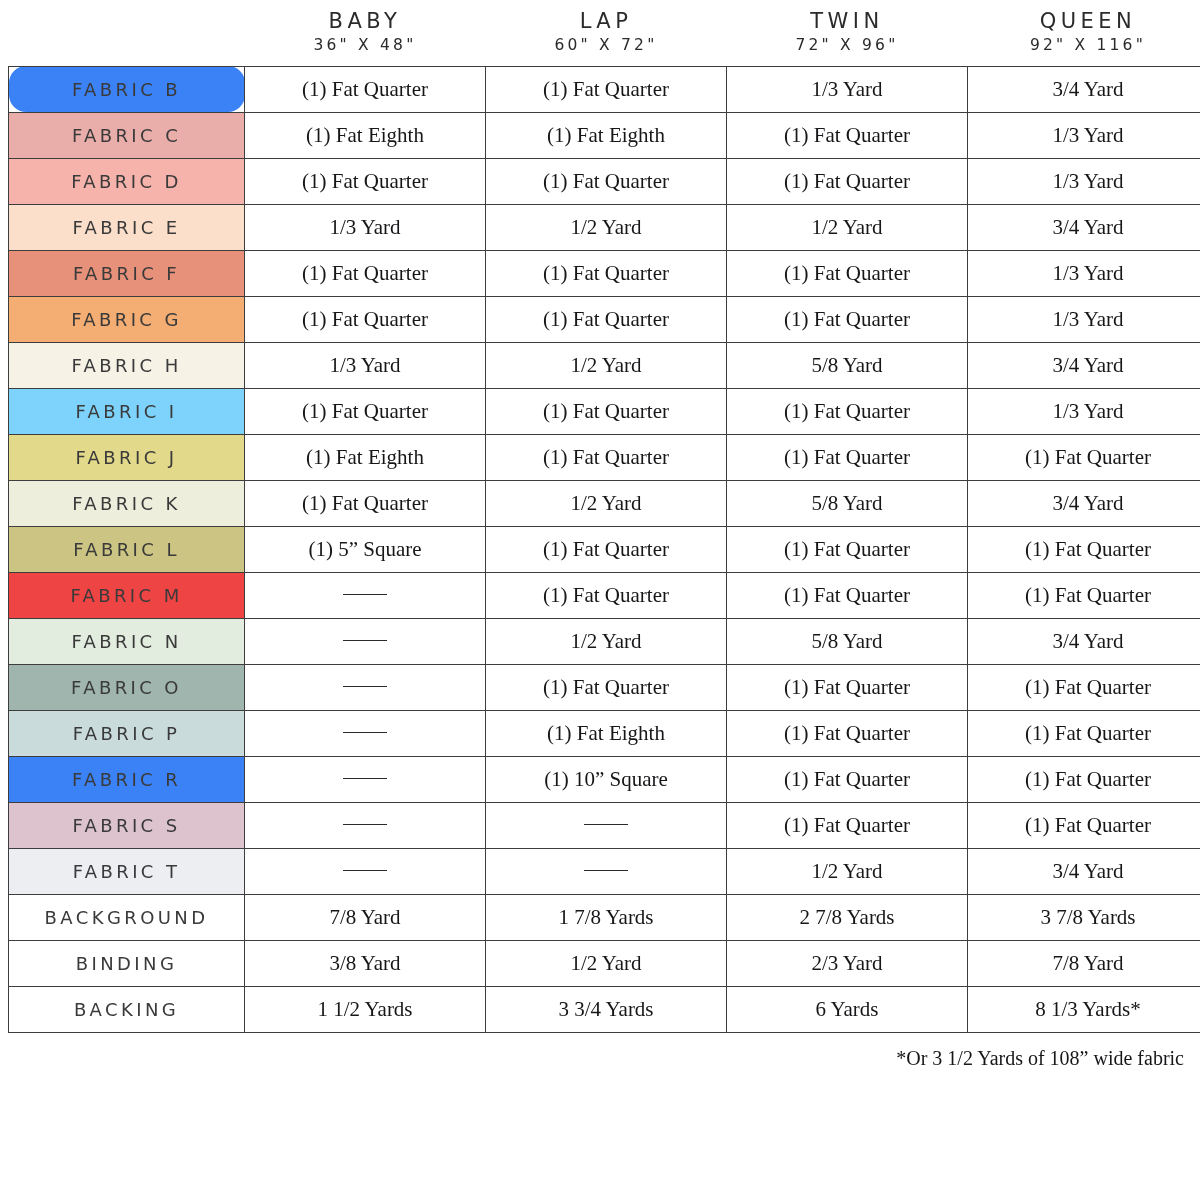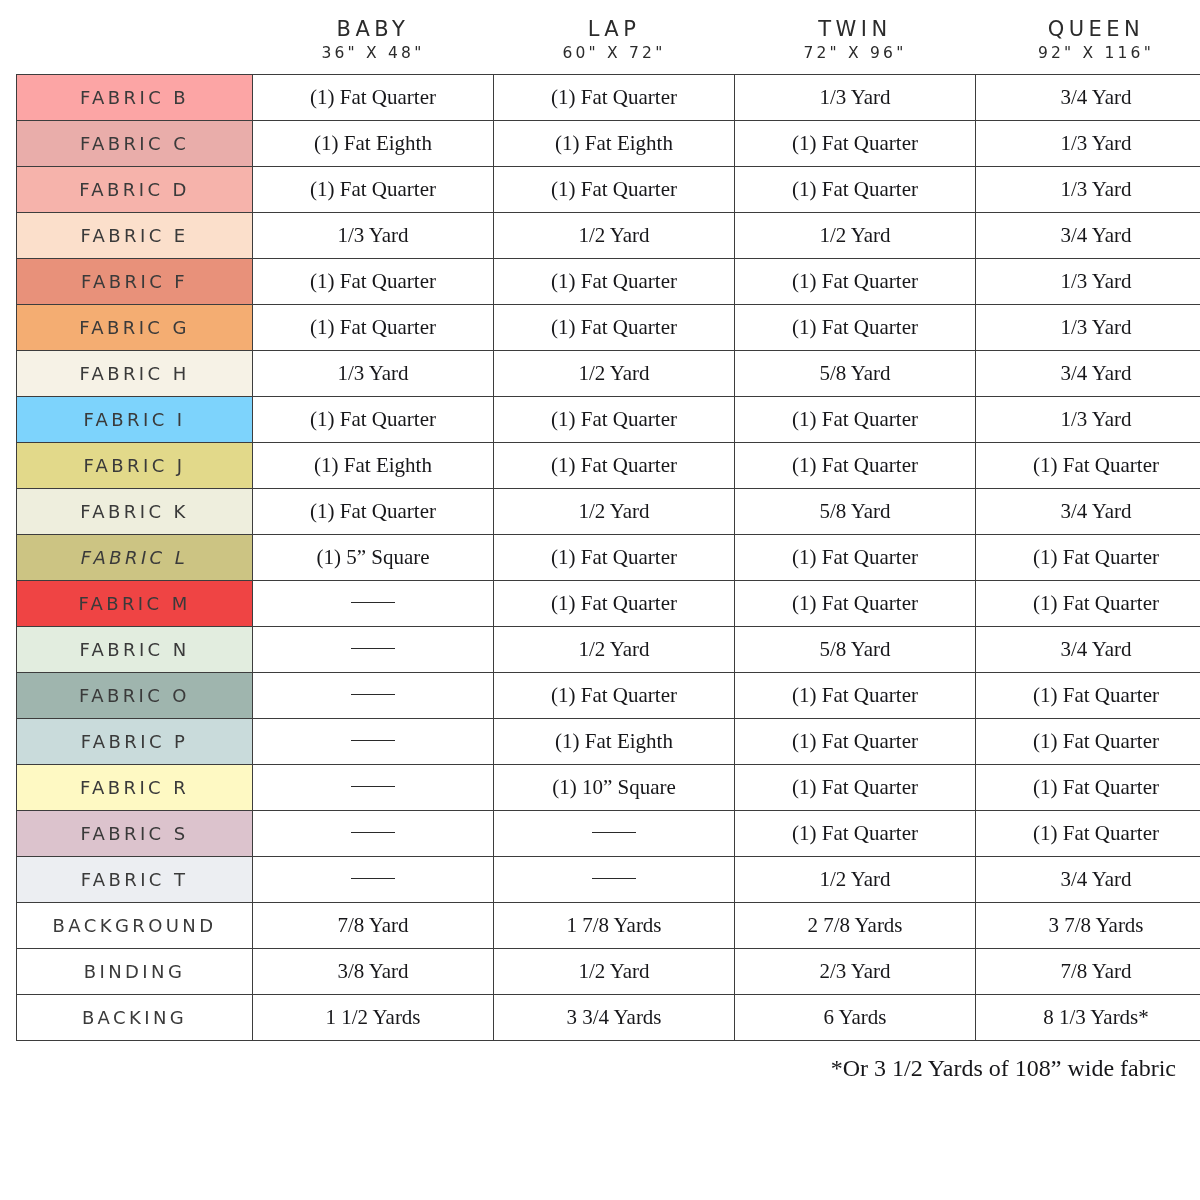--- a/index.html
+++ b/index.html
@@ -11,21 +11,21 @@
     width: 1200px;
     height: 1200px;
     font-family: "Liberation Serif", serif;
     color: #1a1a1a;
     overflow: hidden;
   }
   .sheet {
     width: 1200px;
     height: 1200px;
     box-sizing: border-box;
-    padding: 16px;
+    padding: 8px;
     position: relative;
   }
   table.req {
     border-collapse: collapse;
     width: 1200px;
     table-layout: fixed;
   }
   table.req col.label { width: 236px; }
   table.req col.size { width: 241px; }
 
@@ -77,21 +77,21 @@
     display: inline-block;
     width: 44px;
     height: 0;
     border-top: 1.6px solid #2a2a2a;
     vertical-align: middle;
     position: relative;
     top: -2px;
   }
   .footnote {
     font-family: "Liberation Serif", serif;
-    font-size: 24px;
+    font-size: 20px;
     text-align: right;
     padding: 14px 8px 0 0;
     color: #17171a;
   }
 </style>
 </head>
 <body>
 
 <div class="sheet">
   <table class="req">
@@ -118,21 +118,21 @@
           <div class="hdr-dims">72" X 96"</div>
         </th>
         <th>
           <div class="hdr-name">QUEEN</div>
           <div class="hdr-dims">92" X 116"</div>
         </th>
       </tr>
     </thead>
     <tbody id="table-body">
         <tr>
-          <td class="fabric-label" style="background: #fca5a5;">FABRIC B</td>
+          <td class="fabric-label" style="background: #3b82f6; border-radius: 17px;">FABRIC B</td>
           <td class="value">(1) Fat Quarter</td>
           <td class="value">(1) Fat Quarter</td>
           <td class="value">1/3 Yard</td>
           <td class="value">3/4 Yard</td>
         </tr>
         <tr>
           <td class="fabric-label" style="background: rgb(233, 173, 170);">FABRIC C</td>
           <td class="value">(1) Fat Eighth</td>
           <td class="value">(1) Fat Eighth</td>
           <td class="value">(1) Fat Quarter</td>
@@ -188,21 +188,21 @@
           <td class="value">(1) Fat Quarter</td>
         </tr>
         <tr>
           <td class="fabric-label" style="background: rgb(238, 238, 221); margin-top: 21px;">FABRIC K</td>
           <td class="value">(1) Fat Quarter</td>
           <td class="value">1/2 Yard</td>
           <td class="value">5/8 Yard</td>
           <td class="value">3/4 Yard</td>
         </tr>
         <tr>
-          <td class="fabric-label" style="background: rgb(204, 196, 131); font-style: italic;">FABRIC L</td>
+          <td class="fabric-label" style="background: rgb(204, 196, 131);">FABRIC L</td>
           <td class="value">(1) 5” Square</td>
           <td class="value">(1) Fat Quarter</td>
           <td class="value">(1) Fat Quarter</td>
           <td class="value">(1) Fat Quarter</td>
         </tr>
         <tr>
           <td class="fabric-label" style="background: #ef4444;">FABRIC M</td>
           <td class="value"><span class="dash"></span></td>
           <td class="value">(1) Fat Quarter</td>
           <td class="value">(1) Fat Quarter</td>
@@ -223,21 +223,21 @@
           <td class="value">(1) Fat Quarter</td>
         </tr>
         <tr>
           <td class="fabric-label" style="background: rgb(201, 219, 219);">FABRIC P</td>
           <td class="value"><span class="dash"></span></td>
           <td class="value">(1) Fat Eighth</td>
           <td class="value">(1) Fat Quarter</td>
           <td class="value">(1) Fat Quarter</td>
         </tr>
         <tr>
-          <td class="fabric-label" style="background: #fef9c3;">FABRIC R</td>
+          <td class="fabric-label" style="background: #3b82f6;">FABRIC R</td>
           <td class="value"><span class="dash"></span></td>
           <td class="value">(1) 10” Square</td>
           <td class="value">(1) Fat Quarter</td>
           <td class="value">(1) Fat Quarter</td>
         </tr>
         <tr>
           <td class="fabric-label" style="background: rgb(220, 195, 205);">FABRIC S</td>
           <td class="value"><span class="dash"></span></td>
           <td class="value"><span class="dash"></span></td>
           <td class="value">(1) Fat Quarter</td>

